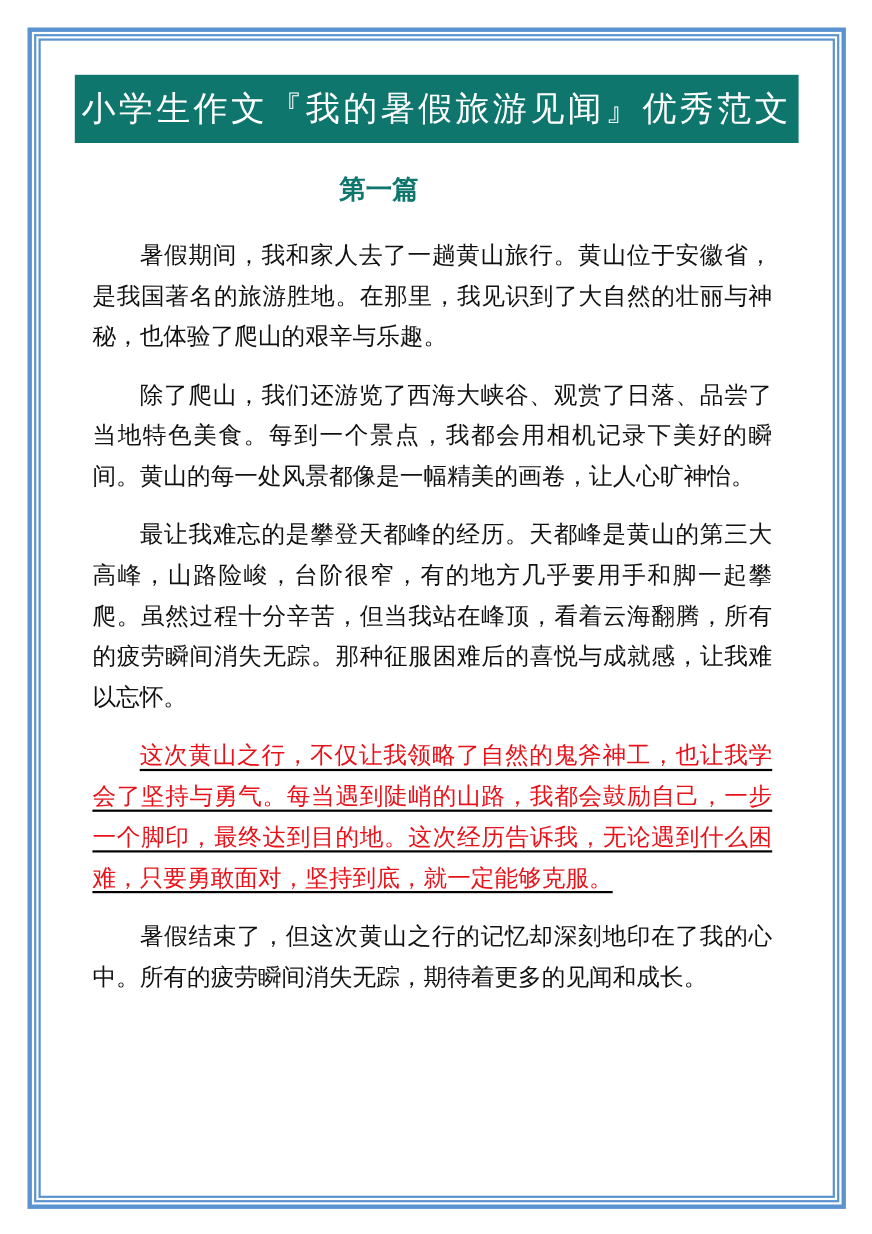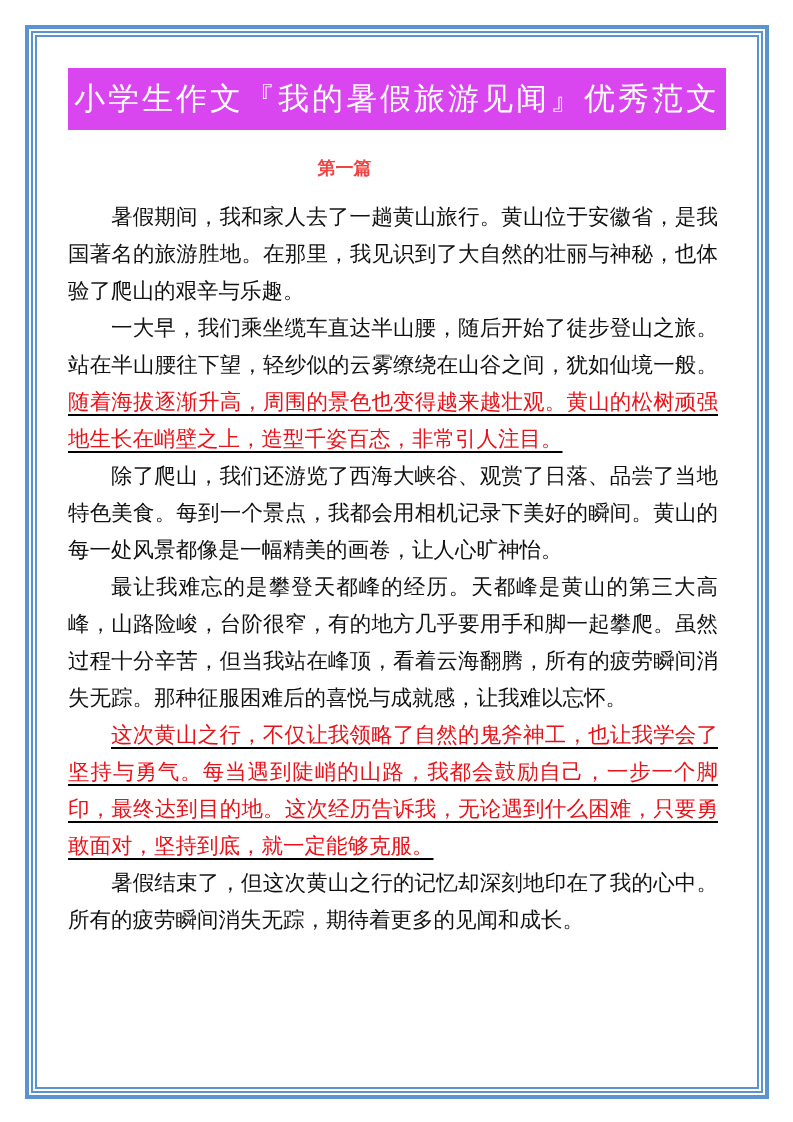--- a/index.html
+++ b/index.html
@@ -1,38 +1,37 @@
 <!DOCTYPE html>
 <html><head>
 <meta charset="utf-8">
 <style>
   html, body { margin:0; padding:0; background:#ffffff; }
   body { width:793px; height:1122px; position:relative; overflow:hidden; font-family:"DejaVu Sans", sans-serif; }
   .frame1 { position:absolute; left:25px; top:25px; width:744px; height:1074px; box-sizing:border-box; border:4px solid #5b93d0; }
   .frame2 { position:absolute; left:31px; top:31px; width:732px; height:1062px; box-sizing:border-box; border:2px solid #5b93d0; }
   .frame3 { position:absolute; left:35px; top:35px; width:724px; height:1054px; box-sizing:border-box; border:2px solid #5b93d0; }
-  .title-box { position:absolute; left:68px; top:68px; width:658px; height:62px; background:#d946ef; color:#ffffff; display:flex; align-items:center; justify-content:center; font-family:"DejaVu Serif", serif; font-size:31px; letter-spacing:3px; white-space:nowrap; }
-  .section-title { position:absolute; left:0; width:689px; top:156px; text-align:center; color:#ef4444; font-size:18px; font-weight:bold; }
+  .title-box { position:absolute; left:68px; top:68px; width:658px; height:62px; background:#0f766e; color:#ffffff; display:flex; align-items:center; justify-content:center; font-family:"DejaVu Serif", serif; font-size:31px; letter-spacing:3px; white-space:nowrap; }
+  .section-title { position:absolute; left:0; width:689px; top:156px; text-align:center; color:#0f766e; font-size:24px; font-weight:bold; }
   .content { position:absolute; left:68px; top:198px; width:650px; font-size:21.5px; line-height:37px; color:#111; text-align:justify; }
-  .content p { margin:0; text-indent:2em; }
+  .content p { margin:16px; text-indent:2em; }
   .hl { color:#e8121a; text-decoration:underline; text-decoration-color:#000; text-underline-offset:5px; text-decoration-thickness:1.5px; }
 </style>
 </head>
 <body>
 
 <div class="frame1"></div>
 <div class="frame2"></div>
 <div class="frame3"></div>
 
 <div class="title-box">
   <span>小学生作文『我的暑假旅游见闻』优秀范文</span>
 </div>
 
 <div class="section-title">第一篇</div>
 
 <div class="content">
   <p><span>暑假期间，我和家人去了一趟黄山旅行。黄山位于安徽省，是我国著名的旅游胜地。在那里，我见识到了大自然的壮丽与神秘，也体验了爬山的艰辛与乐趣。</span></p>
-  <p><span>一大早，我们乘坐缆车直达半山腰，随后开始了徒步登山之旅。站在半山腰往下望，轻纱似的云雾缭绕在山谷之间，犹如仙境一般。</span><span class="hl">随着海拔逐渐升高，周围的景色也变得越来越壮观。黄山的松树顽强地生长在峭壁之上，造型千姿百态，非常引人注目。</span></p>
   <p><span>除了爬山，我们还游览了西海大峡谷、观赏了日落、品尝了当地特色美食。每到一个景点，我都会用相机记录下美好的瞬间。黄山的每一处风景都像是一幅精美的画卷，让人心旷神怡。</span></p>
   <p><span>最让我难忘的是攀登天都峰的经历。天都峰是黄山的第三大高峰，山路险峻，台阶很窄，有的地方几乎要用手和脚一起攀爬。虽然过程十分辛苦，但当我站在峰顶，看着云海翻腾，所有的疲劳瞬间消失无踪。那种征服困难后的喜悦与成就感，让我难以忘怀。</span></p>
   <p><span class="hl">这次黄山之行，不仅让我领略了自然的鬼斧神工，也让我学会了坚持与勇气。每当遇到陡峭的山路，我都会鼓励自己，一步一个脚印，最终达到目的地。这次经历告诉我，无论遇到什么困难，只要勇敢面对，坚持到底，就一定能够克服。</span></p>
   <p><span>暑假结束了，但这次黄山之行的记忆却深刻地印在了我的心中。所有的疲劳瞬间消失无踪，期待着更多的见闻和成长。</span></p>
 </div>
 
 </body></html>

